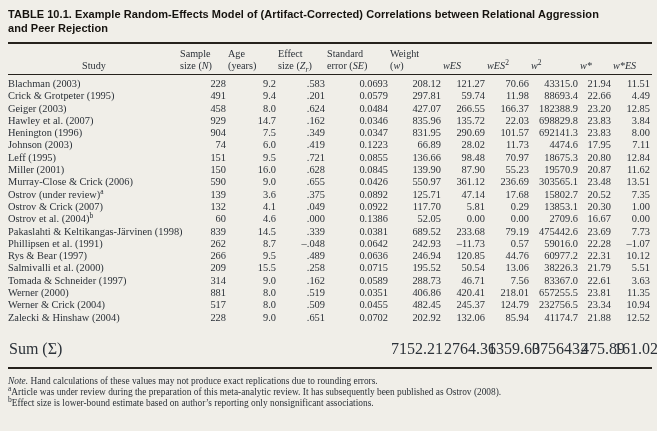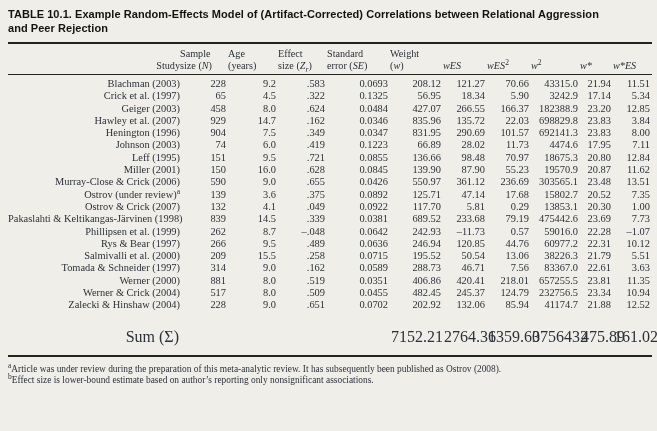--- a/index.html
+++ b/index.html
@@ -38,30 +38,30 @@
   thead th {
     font-weight: normal;
     font-size: 10.2px;
     line-height: 11.5px;
     vertical-align: bottom;
     text-align: left;
     padding: 4px 0 3px 0;
     border-bottom: 1.6px solid #26221c;
     white-space: nowrap;
   }
-  thead th.study-h { text-align: right; }
+  thead th.study-h { text-align: center; }
   tbody td {
     font-size: 10.4px;
     line-height: 12.3px;
     padding: 0;
     white-space: nowrap;
     overflow: visible;
   }
   tbody tr:first-child td { padding-top: 3px; }
-  td.study { text-align: right; }
+  td.study { text-align: left; }
   td.num { text-align: right; padding-right: 2px; }
   tr.sum-row td {
     padding-top: 16px;
     padding-bottom: 9px;
   }
   sup {
     font-size: 7.5px;
     line-height: 0;
     vertical-align: super;
   }
@@ -129,31 +129,31 @@
           <td class="num">.583</td>
           <td class="num">0.0693</td>
           <td class="num">208.12</td>
           <td class="num">121.27</td>
           <td class="num">70.66</td>
           <td class="num">43315.0</td>
           <td class="num">21.94</td>
           <td class="num">11.51</td>
         </tr>
         <tr>
-          <td class="study">Crick et al. (1997)</td>
-          <td class="num">65</td>
-          <td class="num">4.5</td>
-          <td class="num">.322</td>
-          <td class="num">0.1325</td>
-          <td class="num">56.95</td>
-          <td class="num">18.34</td>
-          <td class="num">5.90</td>
-          <td class="num">3242.9</td>
-          <td class="num">17.14</td>
-          <td class="num">5.34</td>
+          <td class="study">Crick &amp; Grotpeter (1995)</td>
+          <td class="num">491</td>
+          <td class="num">9.4</td>
+          <td class="num">.201</td>
+          <td class="num">0.0579</td>
+          <td class="num">297.81</td>
+          <td class="num">59.74</td>
+          <td class="num">11.98</td>
+          <td class="num">88693.4</td>
+          <td class="num">22.66</td>
+          <td class="num">4.49</td>
         </tr>
         <tr>
           <td class="study">Geiger (2003)</td>
           <td class="num">458</td>
           <td class="num">8.0</td>
           <td class="num">.624</td>
           <td class="num">0.0484</td>
           <td class="num">427.07</td>
           <td class="num">266.55</td>
           <td class="num">166.37</td>
@@ -259,34 +259,47 @@
           <td class="num">.049</td>
           <td class="num">0.0922</td>
           <td class="num">117.70</td>
           <td class="num">5.81</td>
           <td class="num">0.29</td>
           <td class="num">13853.1</td>
           <td class="num">20.30</td>
           <td class="num">1.00</td>
         </tr>
         <tr>
+          <td class="study">Ostrov et al. (2004)<sup>b</sup></td>
+          <td class="num">60</td>
+          <td class="num">4.6</td>
+          <td class="num">.000</td>
+          <td class="num">0.1386</td>
+          <td class="num">52.05</td>
+          <td class="num">0.00</td>
+          <td class="num">0.00</td>
+          <td class="num">2709.6</td>
+          <td class="num">16.67</td>
+          <td class="num">0.00</td>
+        </tr>
+        <tr>
           <td class="study">Pakaslahti &amp; Keltikangas-Järvinen (1998)</td>
           <td class="num">839</td>
           <td class="num">14.5</td>
           <td class="num">.339</td>
           <td class="num">0.0381</td>
           <td class="num">689.52</td>
           <td class="num">233.68</td>
           <td class="num">79.19</td>
           <td class="num">475442.6</td>
           <td class="num">23.69</td>
           <td class="num">7.73</td>
         </tr>
         <tr>
-          <td class="study">Phillipsen et al. (1999)</td>
+          <td class="study">Phillipsen et al. (1991)</td>
           <td class="num">262</td>
           <td class="num">8.7</td>
           <td class="num">–.048</td>
           <td class="num">0.0642</td>
           <td class="num">242.93</td>
           <td class="num">–11.73</td>
           <td class="num">0.57</td>
           <td class="num">59016.0</td>
           <td class="num">22.28</td>
           <td class="num">–1.07</td>
@@ -381,17 +394,18 @@
         <td class="num">2764.36</td>
         <td class="num">1359.60</td>
         <td class="num">3756432</td>
         <td class="num">475.89</td>
         <td class="num">161.02</td>
       </tr>
     </tfoot>
   </table>
 
   <div class="notes">
+    <div><span class="note-italic">Note.</span> <span>Hand calculations of these values may not produce exact replications due to rounding errors.</span></div>
     <div><sup>a</sup><span>Article was under review during the preparation of this meta-analytic review. It has subsequently been published as Ostrov (2008).</span></div>
     <div><sup>b</sup><span>Effect size is lower-bound estimate based on author’s reporting only nonsignificant associations.</span></div>
   </div>
 
 </div>
 
 </body></html>

